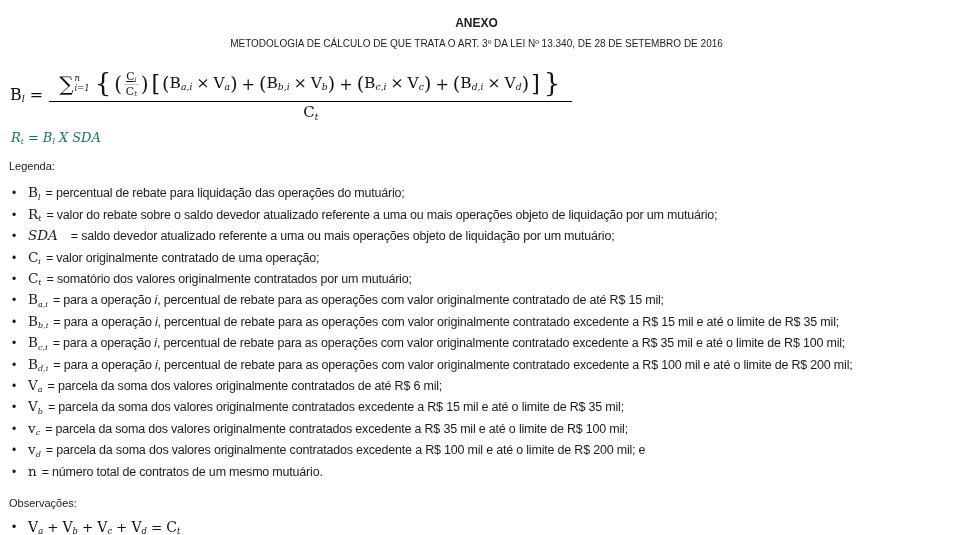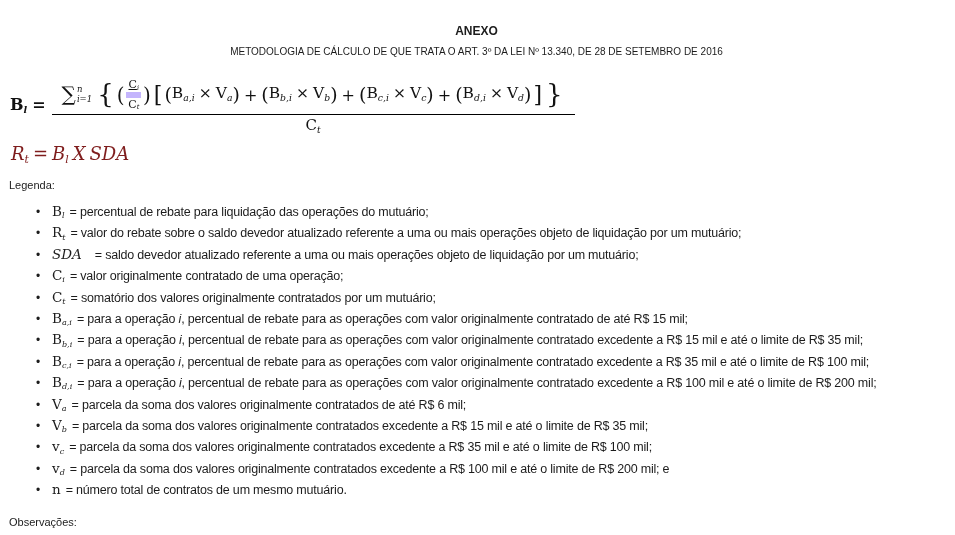--- a/index.html
+++ b/index.html
@@ -4,21 +4,21 @@
 <style>
   html, body {
     margin: 0; padding: 0;
     width: 955px; height: 535px;
     overflow: hidden;
     background: #ffffff;
   }
   .page {
     box-sizing: border-box;
     width: 955px; height: 535px;
-    padding: 25px 10px 0 8px;
+    padding: 17px 10px 0 8px;
     color: #1c1c1c;
     font-family: "Liberation Sans", sans-serif;
     font-size: 12.5px;
   }
   .hdr { text-align: center; }
   .title { font-weight: bold; font-size: 12px; line-height: 13px; }
   .subtitle { font-size: 10px; line-height: 13px; margin-top: 7px; }
   .it { font-style: italic; }
   .msym sub, sub {
     font-size: 0.6em; font-style: italic;
@@ -27,21 +27,21 @@
   }
 
   
   .formula-main {
     display: flex; align-items: center;
     margin: 19px 0 0 2px;
     font-family: "DejaVu Serif", "Liberation Serif", serif;
     font-size: 16px; line-height: 1;
     color: #111;
   }
-  .f-lhs { display: inline-flex; align-items: flex-start; font-weight: bold; }
+  .f-lhs { display: inline-flex; align-items: flex-start; }
   .f-eq { margin: 0 6px 0 5px; }
   .frac { display: inline-flex; flex-direction: column; align-items: center; }
   .num {
     display: flex; align-items: center;
     border-bottom: 1.6px solid #000;
     padding: 2px 10px 4px 10px;
   }
   .den { padding-top: 3px; font-size: 15px; }
   .sum { display: inline-flex; align-items: center; margin-right: 3px; }
   .sum-sym { font-size: 20px; line-height: 0.95; }
@@ -50,37 +50,37 @@
     font-size: 8.5px; font-style: italic; line-height: 1.15; margin-left: 1px;
   }
   .delim { line-height: 0.9; }
   .brace { font-size: 26px; margin: 0 2px; }
   .bracket { font-size: 22px; margin: 0 2px; }
   .bparen { font-size: 20px; margin: 0 1px; }
   .mfrac {
     display: inline-flex; flex-direction: column; align-items: center;
     font-size: 11px; line-height: 1.05; margin: 0 1px;
   }
-  .mfrac .mnum { border-bottom: 6px solid #c4b5fd; padding: 0 2px 1px; text-decoration: underline; }
+  .mfrac .mnum { border-bottom: 1px solid #c4b5fd; padding: 0 2px 1px; text-decoration: underline; }
   .mfrac .mden { padding-top: 1px; }
   .term { display: inline-flex; align-items: center; font-size: 15.5px; }
   .term .tparen { font-size: 19px; line-height: 0.9; }
   .op { margin: 0 4px; }
 
   
   .formula-rt {
     margin: 11px 0 0 3px;
     font-family: "DejaVu Serif", "Liberation Serif", serif;
-    font-style: italic; font-size: 18px; line-height: 1.1; color: #7f1d1d;
+    font-style: italic; font-size: 13px; line-height: 1.1; color: #0f766e;
   }
   .formula-rt .sp { margin: 0 4px; }
 
   
   .sec-head { margin: 14px 0 0 1px; font-size: 11px; line-height: 14px; }
-  .list { margin-top: 9px; margin-left: 24px; }
+  .list { margin-top: 9px; }
   .li { line-height: 20.4px; letter-spacing: -0.2px; }
   .li.force-wrap { padding-right: 14px; }
   .blt {
     display: inline-block; width: 16px; margin-left: 4px;
     font-size: 12px; letter-spacing: 0;
   }
   .lsym {
     font-family: "DejaVu Serif", "Liberation Serif", serif;
     font-size: 13.5px; letter-spacing: 0; margin-right: 5px;
   }

